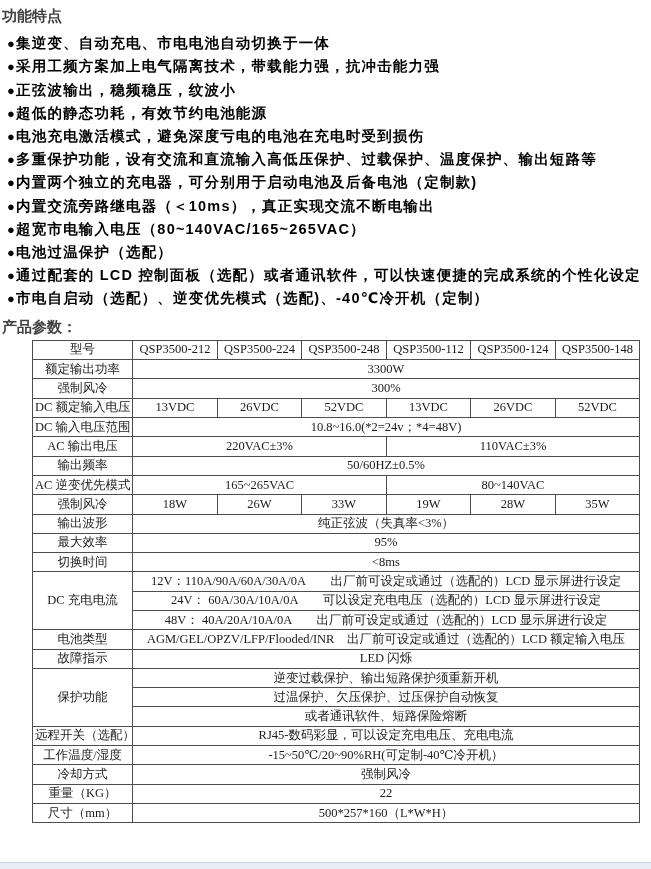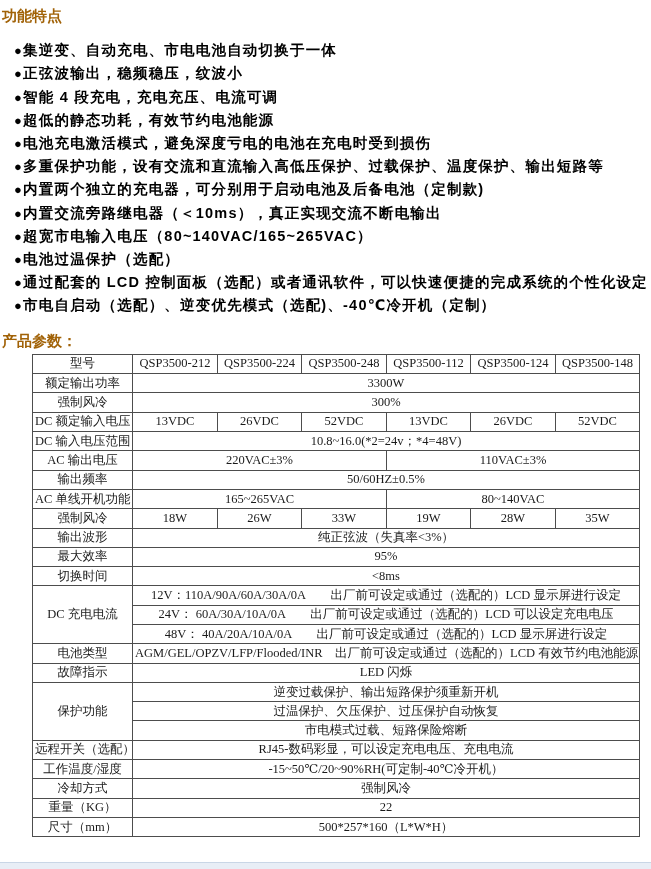--- a/index.html
+++ b/index.html
@@ -2,24 +2,24 @@
 <html><head>
 <meta charset="utf-8">
 <style>
   html,body{margin:0;padding:0;}
   body{
     width:651px;height:869px;background:#ffffff;position:relative;overflow:hidden;
     font-family:"Liberation Sans","DejaVu Sans",sans-serif;color:#111;
   }
   .doc{padding:5px 0 0 2px;}
   .sec-title{
-    font-size:15px;font-weight:bold;line-height:22.2px;color:#a16207;
+    font-size:15px;font-weight:bold;line-height:22.2px;color:#404040;
   }
   .feature-list{
-    margin:12px;padding:0;list-style:none;
+    margin:5px;padding:0;list-style:none;
   }
   .feature-list li{
     font-size:14.5px;font-weight:bold;line-height:22.2px;letter-spacing:1.2px;
     white-space:nowrap;color:#000;
   }
   .feature-list .bullet{margin-right:0px;font-size:13px;}
   table.params{
     border-collapse:collapse;table-layout:fixed;width:607px;margin-left:30px;margin-top:2px;
     font-family:"Liberation Serif","DejaVu Serif",serif;
   }
@@ -33,22 +33,22 @@
     border-top:1px solid #c9d6e6;
   }
 </style>
 </head>
 <body>
 
 <div class="doc">
   <div class="sec-title">功能特点</div>
   <ul class="feature-list">
       <li><span class="bullet">●</span><span>集逆变、自动充电、市电电池自动切换于一体</span></li>
+      <li><span class="bullet">●</span><span>采用工频方案加上电气隔离技术，带载能力强，抗冲击能力强</span></li>
       <li><span class="bullet">●</span><span>正弦波输出，稳频稳压，纹波小</span></li>
-      <li><span class="bullet">●</span><span>智能 4 段充电，充电充压、电流可调</span></li>
       <li><span class="bullet">●</span><span>超低的静态功耗，有效节约电池能源</span></li>
       <li><span class="bullet">●</span><span>电池充电激活模式，避免深度亏电的电池在充电时受到损伤</span></li>
       <li><span class="bullet">●</span><span>多重保护功能，设有交流和直流输入高低压保护、过载保护、温度保护、输出短路等</span></li>
       <li><span class="bullet">●</span><span>内置两个独立的充电器，可分别用于启动电池及后备电池（定制款)</span></li>
       <li><span class="bullet">●</span><span>内置交流旁路继电器（＜10ms），真正实现交流不断电输出</span></li>
       <li><span class="bullet">●</span><span>超宽市电输入电压（80~140VAC/165~265VAC）</span></li>
       <li><span class="bullet">●</span><span>电池过温保护（选配）</span></li>
       <li><span class="bullet">●</span><span>通过配套的 LCD 控制面板（选配）或者通讯软件，可以快速便捷的完成系统的个性化设定</span></li>
       <li><span class="bullet">●</span><span>市电自启动（选配）、逆变优先模式（选配)、-40℃冷开机（定制）</span></li>
     </ul>
@@ -98,21 +98,21 @@
         <tr>
           <td>AC 输出电压</td>
           <td colspan="3">220VAC±3%</td>
           <td colspan="3">110VAC±3%</td>
         </tr>
         <tr>
           <td>输出频率</td>
           <td colspan="6">50/60HZ±0.5%</td>
         </tr>
         <tr>
-          <td>AC 单线开机功能</td>
+          <td>AC 逆变优先模式</td>
           <td colspan="3">165~265VAC</td>
           <td colspan="3">80~140VAC</td>
         </tr>
         <tr>
           <td>强制风冷</td>
           <td>18W</td>
           <td>26W</td>
           <td>33W</td>
           <td>19W</td>
           <td>28W</td>
@@ -128,42 +128,42 @@
         </tr>
         <tr>
           <td>切换时间</td>
           <td colspan="6">&lt;8ms</td>
         </tr>
         <tr>
           <td rowspan="3">DC 充电电流</td>
           <td colspan="6">12V：110A/90A/60A/30A/0A　　出厂前可设定或通过（选配的）LCD 显示屏进行设定</td>
         </tr>
         <tr>
-          <td colspan="6">24V：  60A/30A/10A/0A　　出厂前可设定或通过（选配的）LCD 可以设定充电电压</td>
+          <td colspan="6">24V：  60A/30A/10A/0A　　可以设定充电电压（选配的）LCD 显示屏进行设定</td>
         </tr>
         <tr>
           <td colspan="6">48V：  40A/20A/10A/0A　　出厂前可设定或通过（选配的）LCD 显示屏进行设定</td>
         </tr>
         <tr>
           <td>电池类型</td>
-          <td colspan="6">AGM/GEL/OPZV/LFP/Flooded/INR　出厂前可设定或通过（选配的）LCD 有效节约电池能源</td>
+          <td colspan="6">AGM/GEL/OPZV/LFP/Flooded/INR　出厂前可设定或通过（选配的）LCD 额定输入电压</td>
         </tr>
         <tr>
           <td>故障指示</td>
           <td colspan="6">LED 闪烁</td>
         </tr>
         <tr>
           <td rowspan="3">保护功能</td>
           <td colspan="6">逆变过载保护、输出短路保护须重新开机</td>
         </tr>
         <tr>
           <td colspan="6">过温保护、欠压保护、过压保护自动恢复</td>
         </tr>
         <tr>
-          <td colspan="6">市电模式过载、短路保险熔断</td>
+          <td colspan="6">或者通讯软件、短路保险熔断</td>
         </tr>
         <tr>
           <td>远程开关（选配）</td>
           <td colspan="6">RJ45-数码彩显，可以设定充电电压、充电电流</td>
         </tr>
         <tr>
           <td>工作温度/湿度</td>
           <td colspan="6">-15~50℃/20~90%RH(可定制-40℃冷开机）</td>
         </tr>
         <tr>

